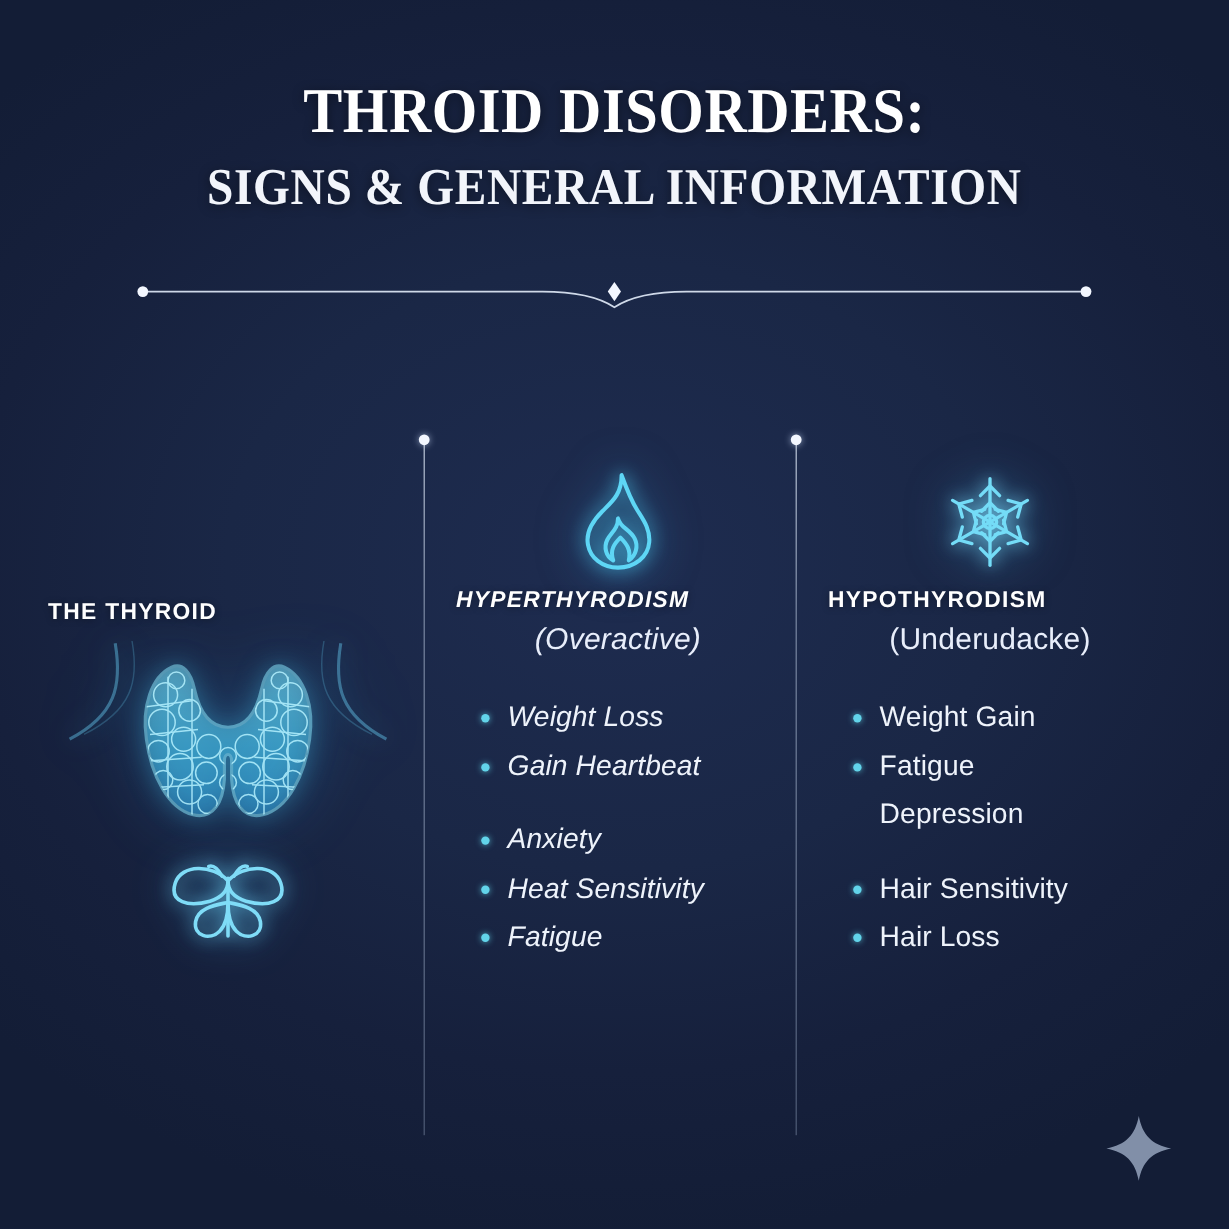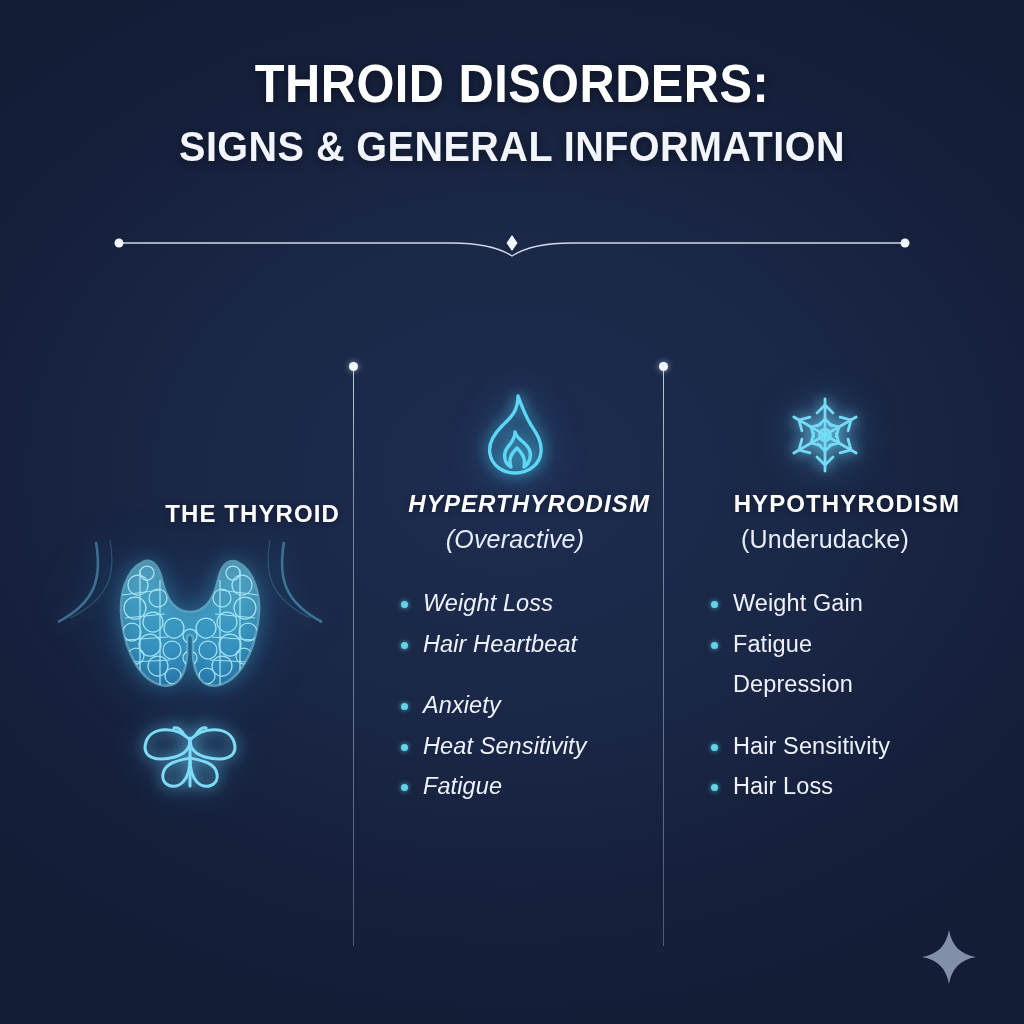--- a/index.html
+++ b/index.html
@@ -15,24 +15,25 @@
     background:
       radial-gradient(ellipse 70% 55% at 50% 46%, #1e2c50 0%, #1a2746 45%, #16203c 75%, #131d36 100%),
       #16203c;
     font-family: "Liberation Sans", sans-serif;
     -webkit-font-smoothing: antialiased;
   }
 
   
   #header {
     position: absolute;
-    top: 56px;
+    top: 66px;
     left: 0;
     width: 1024px;
     text-align: center;
+    font-family: Liberation Serif, serif;
   }
   .title-main {
     font-size: 53px;
     font-weight: bold;
     letter-spacing: 0.5px;
     color: #ffffff;
     line-height: 1.05;
     transform: scaleX(0.92);
     text-shadow: 0 2px 10px rgba(0,0,0,0.45);
   }
@@ -87,25 +88,25 @@
   #col-hyper    { left: 380px; top: 380px; width: 270px; font-style: italic; }
   #col-hypo     { left: 690px; top: 380px; width: 270px; }
 
   .col-icon {
     height: 110px;
     display: flex;
     align-items: center;
     justify-content: center;
   }
   .col-heading {
-    font-size: 24px;
+    font-size: 19px;
     font-weight: bold;
     color: #ffffff;
     letter-spacing: 1.1px;
-    text-align: right;
+    text-align: left;
     text-shadow: 0 1px 6px rgba(0,0,0,0.35);
   }
   .col-subheading {
     font-size: 25px;
     color: #e8eefb;
     text-align: center;
     margin-top: 7px;
     letter-spacing: 0.2px;
   }
 
@@ -317,21 +318,21 @@
                    C 48 49, 40 48, 38 40 Z"></path>
         </g>
       </svg>
     </div>
 
     <div class="col-heading">HYPERTHYRODISM</div>
     <div class="col-subheading">(Overactive)</div>
 
     <ul class="symptom-list" id="hyper-list">
         <li class="symptom-item has-bullet">Weight Loss</li>
-        <li class="symptom-item has-bullet">Hair Heartbeat</li>
+        <li class="symptom-item has-bullet">Gain Heartbeat</li>
         <li class="symptom-item has-bullet gap-before">Anxiety</li>
         <li class="symptom-item has-bullet">Heat Sensitivity</li>
         <li class="symptom-item has-bullet">Fatigue</li>
       </ul>
   </div>
 
   <div class="col" id="col-hypo">
 
     <div class="col-icon">
       <svg width="84" height="86" viewBox="0 0 84 86" class="glow-snow">

